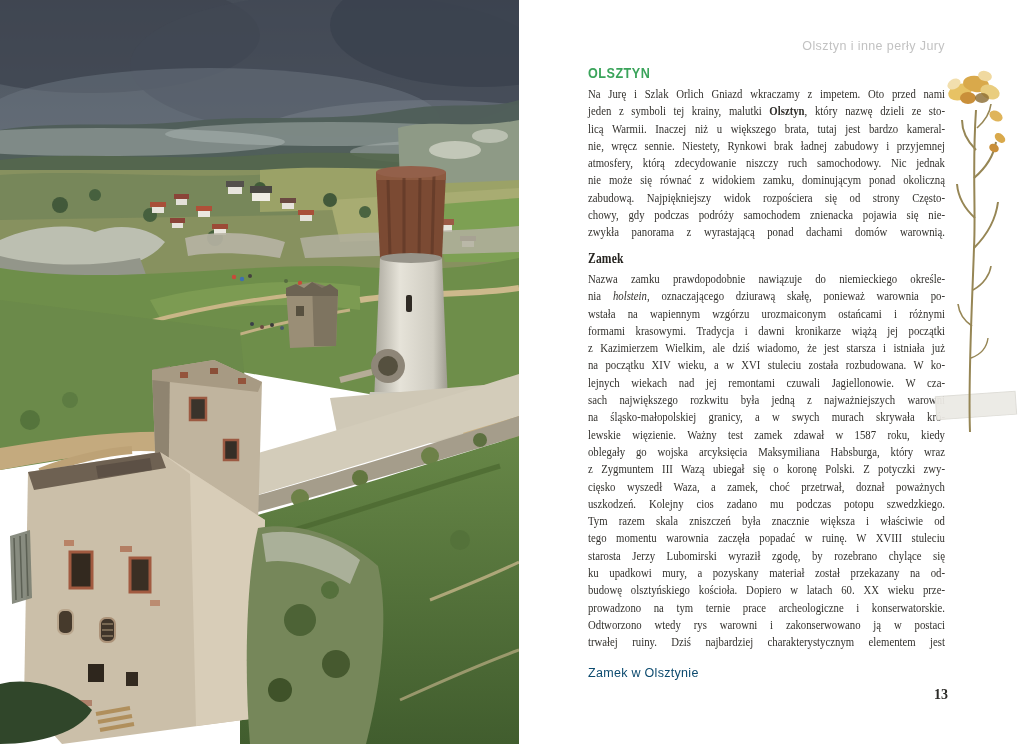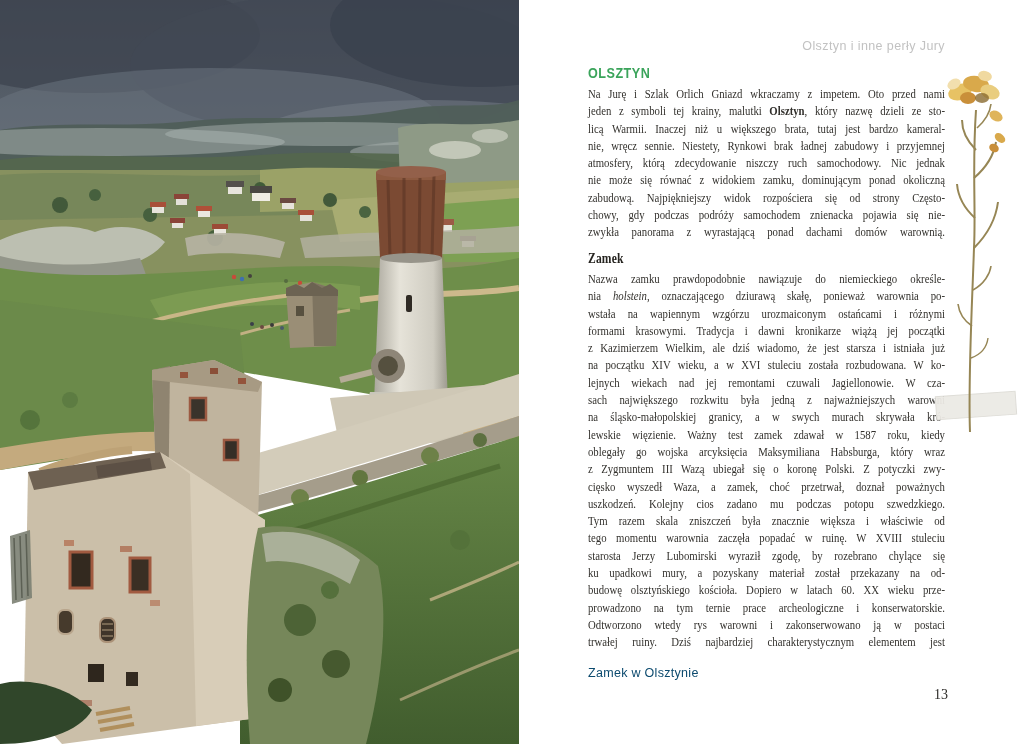--- a/index.html
+++ b/index.html
@@ -36,21 +36,21 @@
     position:absolute;top:251px;left:0;
     font-weight:bold;font-size:13.8px;color:#262420;letter-spacing:.2px;
   }
   .caption{
     position:absolute;left:588px;top:666px;
     font-family:"Liberation Sans", sans-serif;
     font-size:12.5px;color:#0c4a6e;letter-spacing:.3px;
   }
   .pagenum{
     position:absolute;top:687px;right:76px;
-    font-weight:normal;font-size:14px;color:#2b2a27;
+    font-weight:bold;font-size:14px;color:#2b2a27;
   }
   .flower{position:absolute;left:930px;top:58px;width:94px;height:380px;}
 </style>
 </head>
 <body>
 
 <div class="photo">
   <svg width="519" height="744" viewBox="0 0 519 744" preserveAspectRatio="none">
     <defs>
       <linearGradient id="skyg" x1="0" y1="0" x2="0" y2="1">

